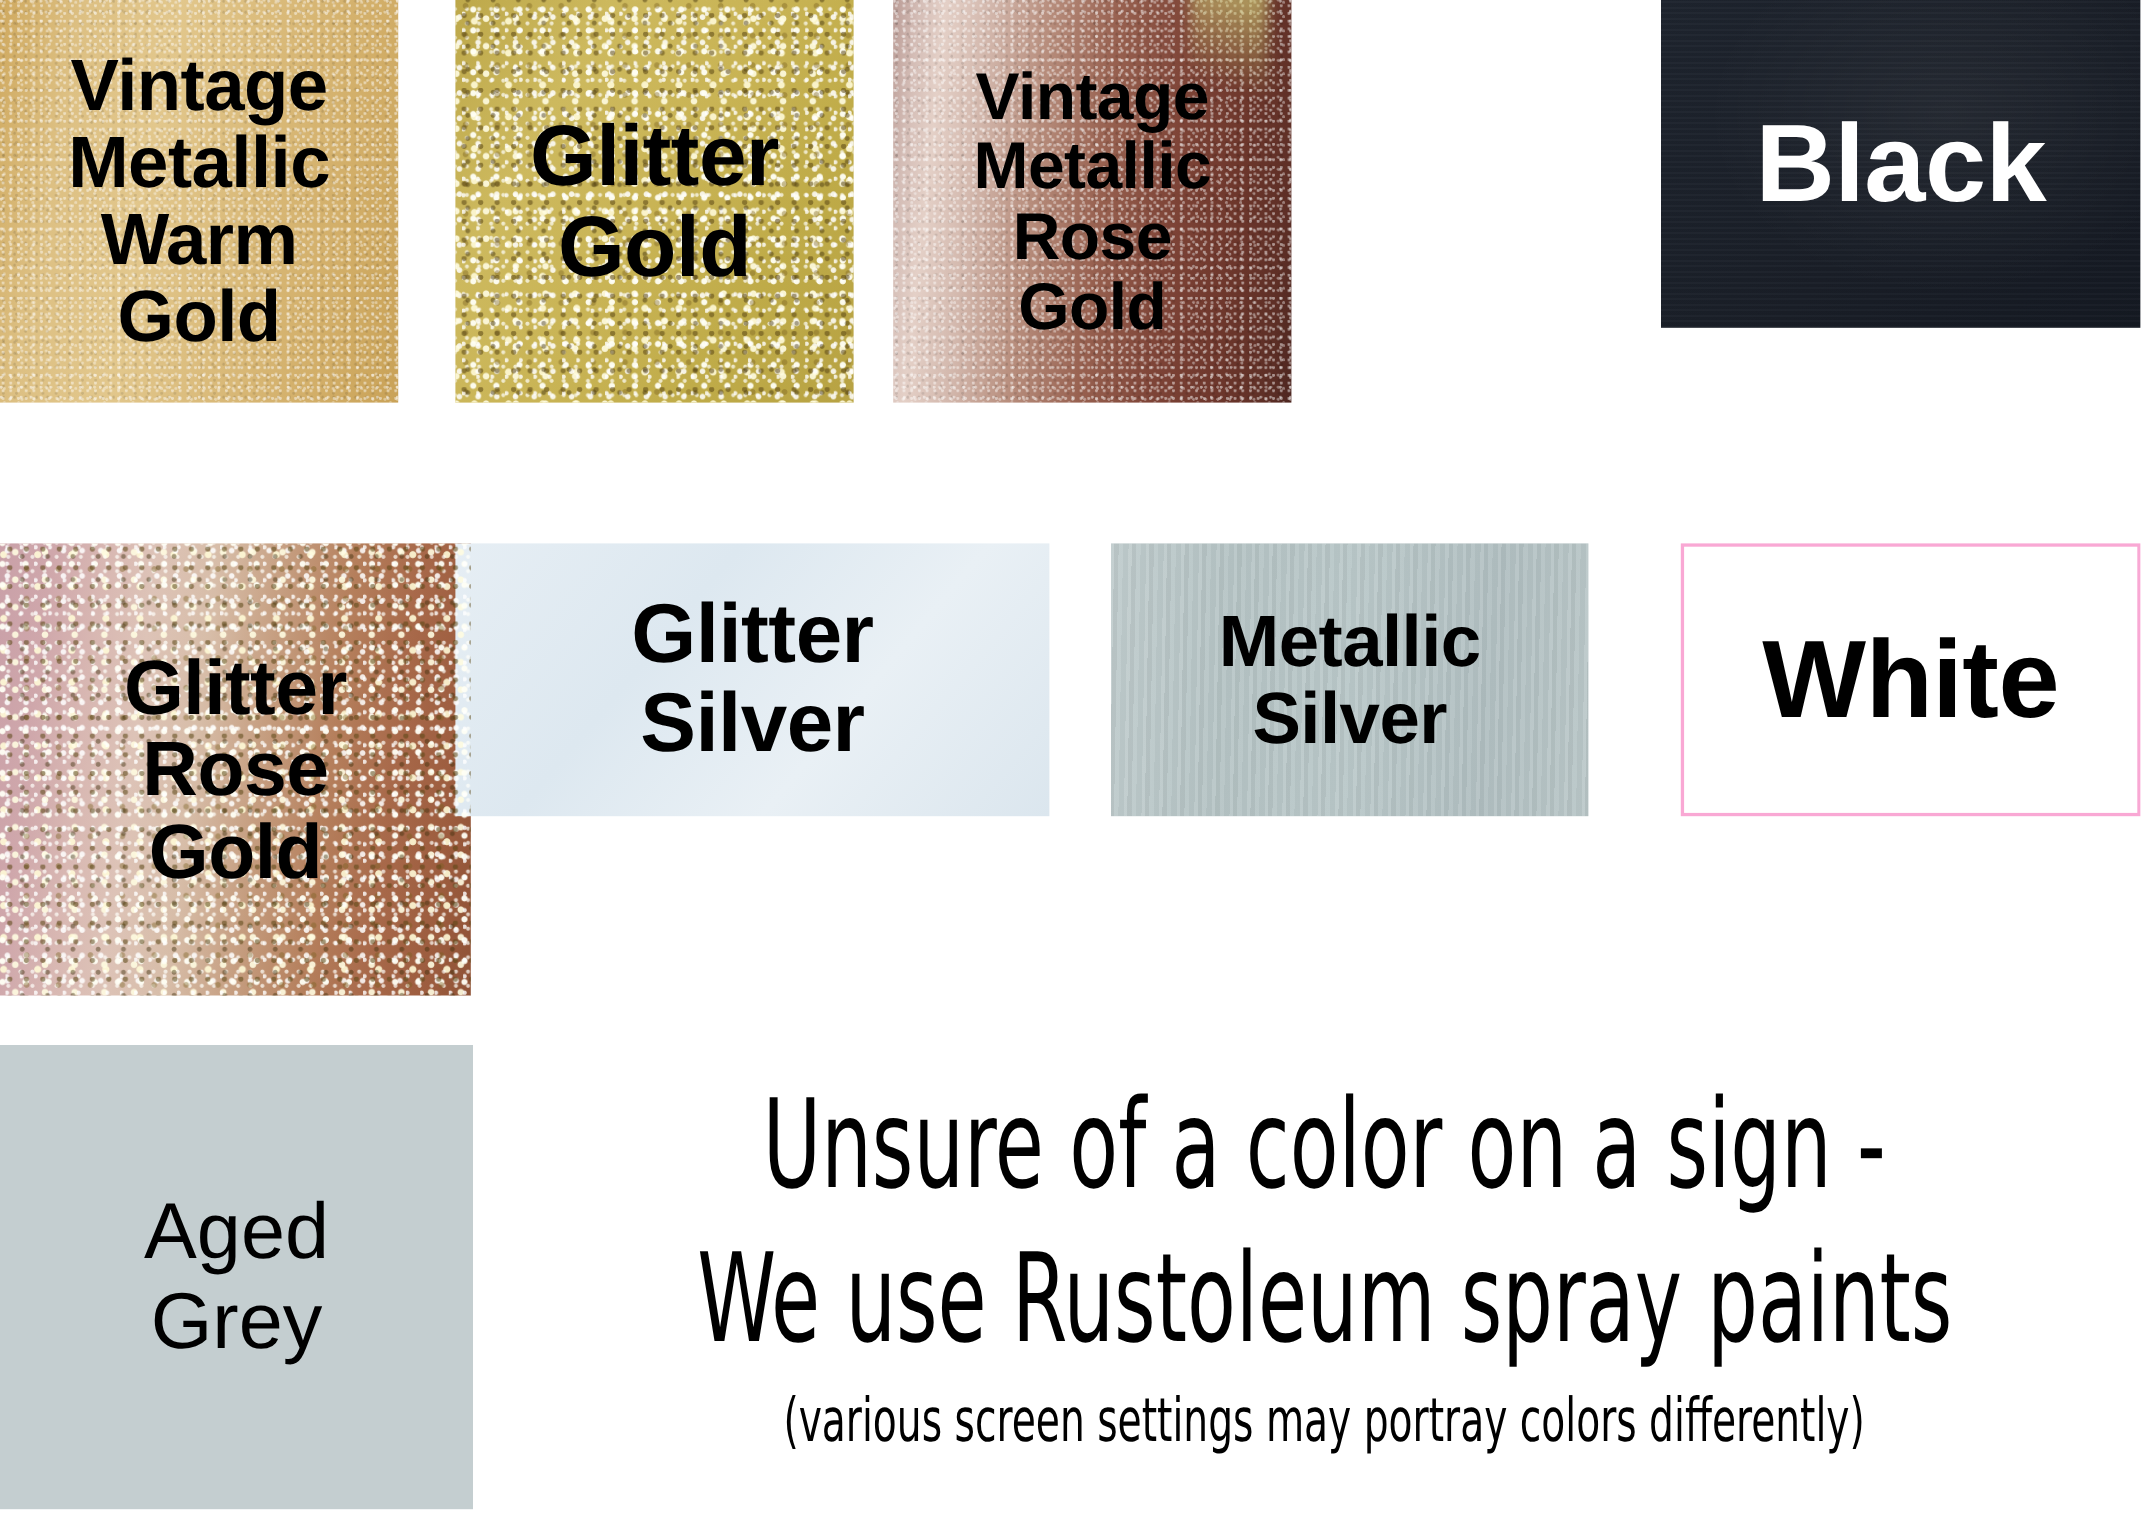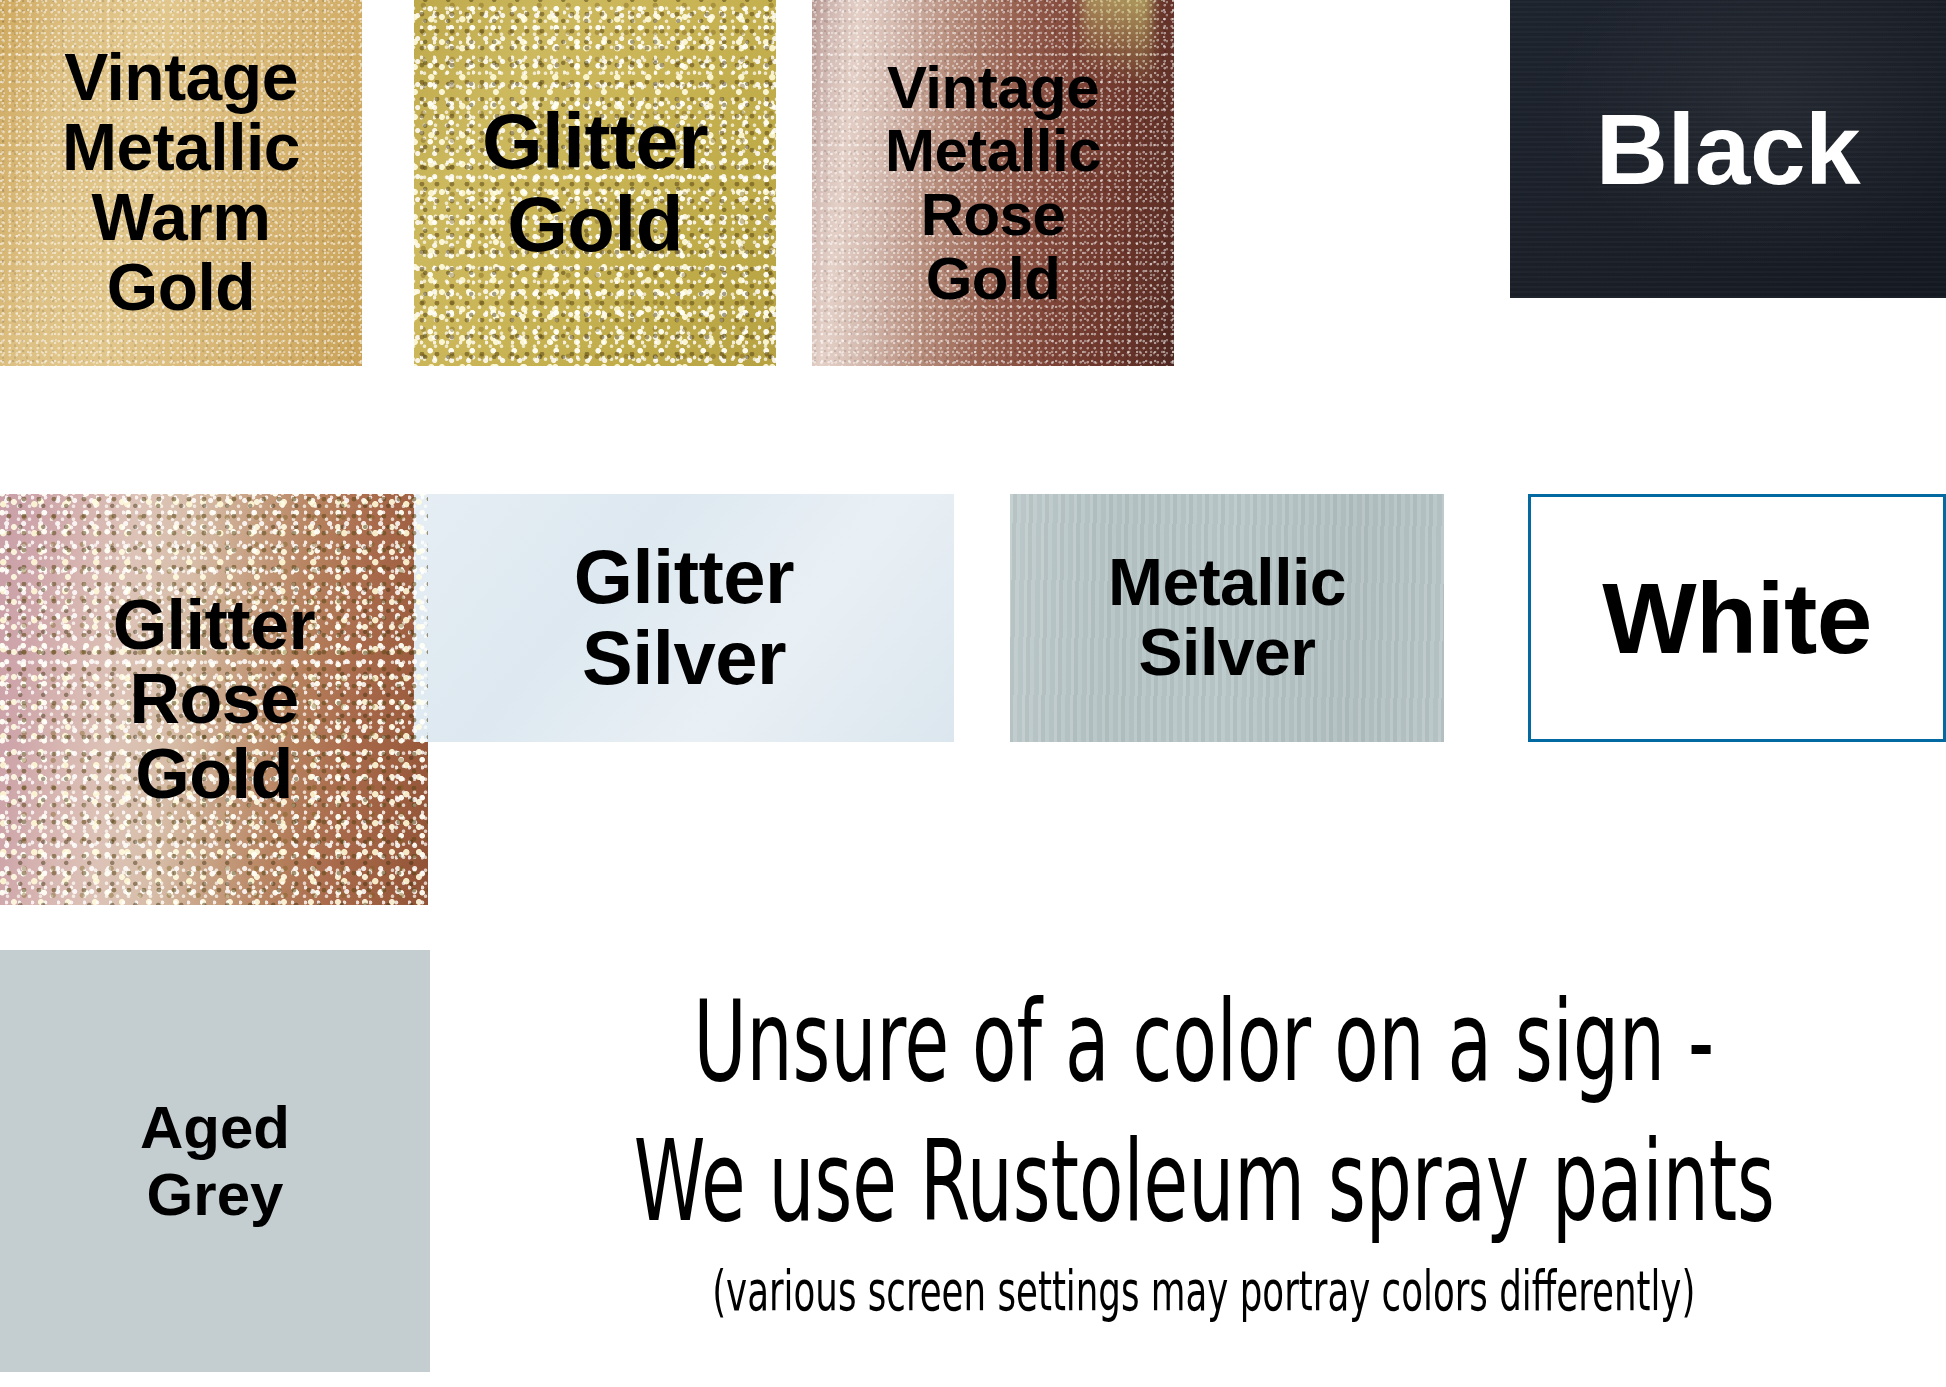--- a/index.html
+++ b/index.html
@@ -208,27 +208,27 @@
 </div>
 
 <div class="swatch brushed" id="sw-6" style="left:1010px; top:494px; width:434px; height:248px;
             background:
               linear-gradient(95deg, #c0cccd 0%, #b6c4c5 25%, #bac8c9 50%, #b2c0c2 78%, #bac7c8 100%);">
   <span class="label" style="font-size:66px; color:#000;">Metallic
 Silver</span>
 </div>
 
 <div class="swatch" id="sw-7" style="left:1528px; top:494px; width:418px; height:248px;
-            background:#ffffff; border:3px solid #0369a1;">
+            background:#ffffff; border:3px solid #f9a8d4;">
   <span class="label" style="font-size:100px; color:#000;">White</span>
 </div>
 
 <div class="swatch" id="sw-8" style="left:0px; top:950px; width:430px; height:422px;
             background:#c4ced0;">
-  <span class="aged-label" style="font-size:60px;font-weight:bold;">Aged
+  <span class="aged-label" style="font-size:72px;">Aged
 Grey</span>
 </div>
 
 <div class="info-block" style="left:430px; top:960px; width:1516px; height:420px;">
   <div class="info-line" style="font-size:112px; line-height:1.28; margin-top:10px;">Unsure of a color on a sign -</div>
   <div class="info-line" style="font-size:112px; line-height:1.22;">We use Rustoleum spray paints</div>
   <div class="info-line" style="font-size:55px; line-height:1.3; margin-top:6px;">(various screen settings may portray colors differently)</div>
 </div>
 
 </body></html>

